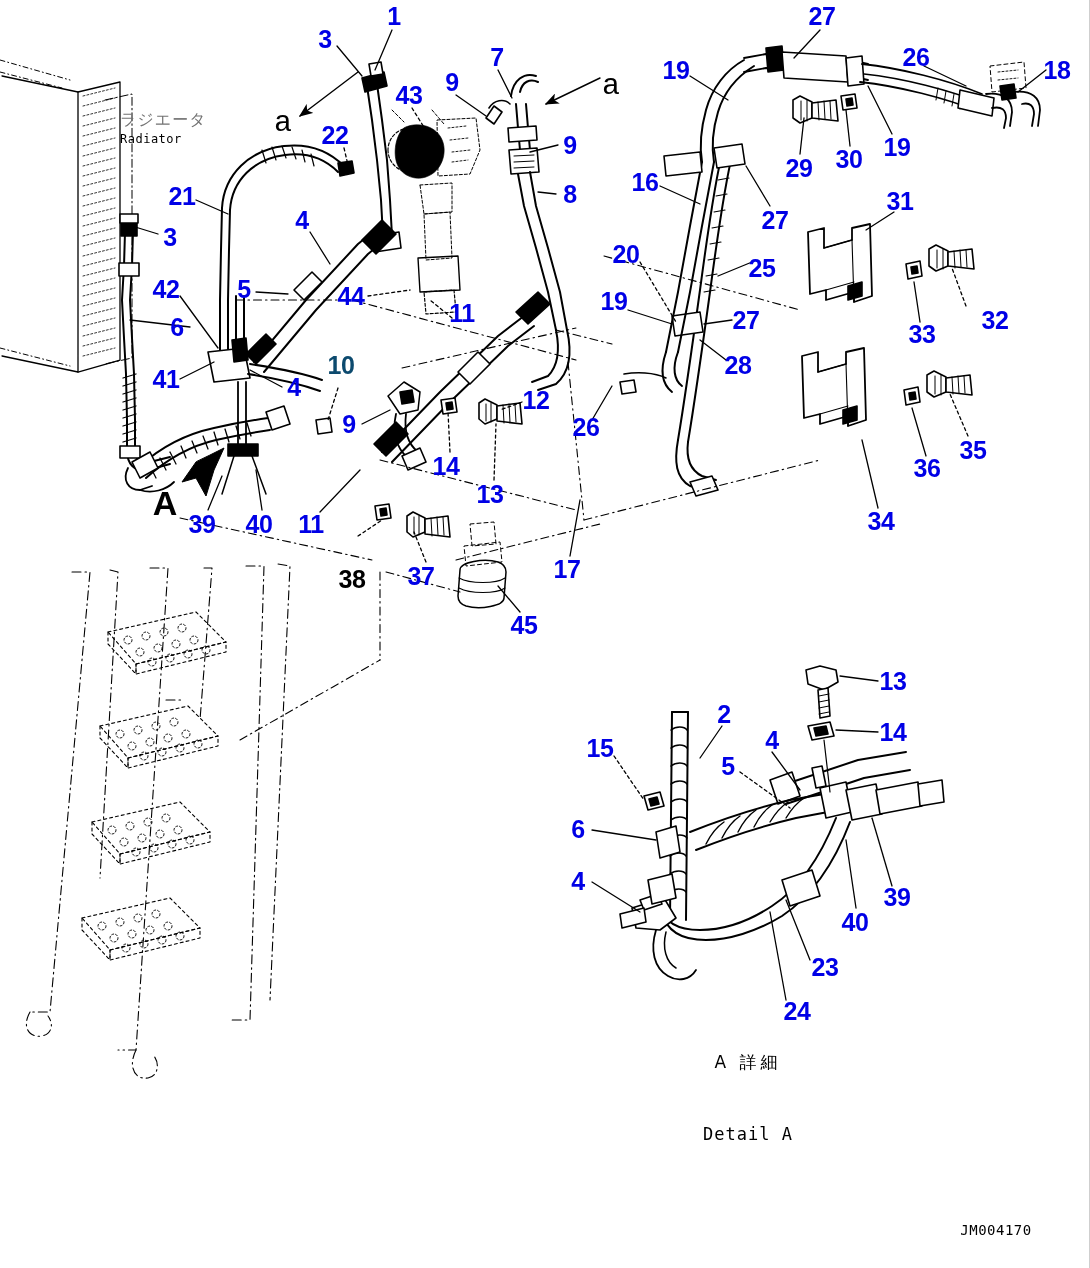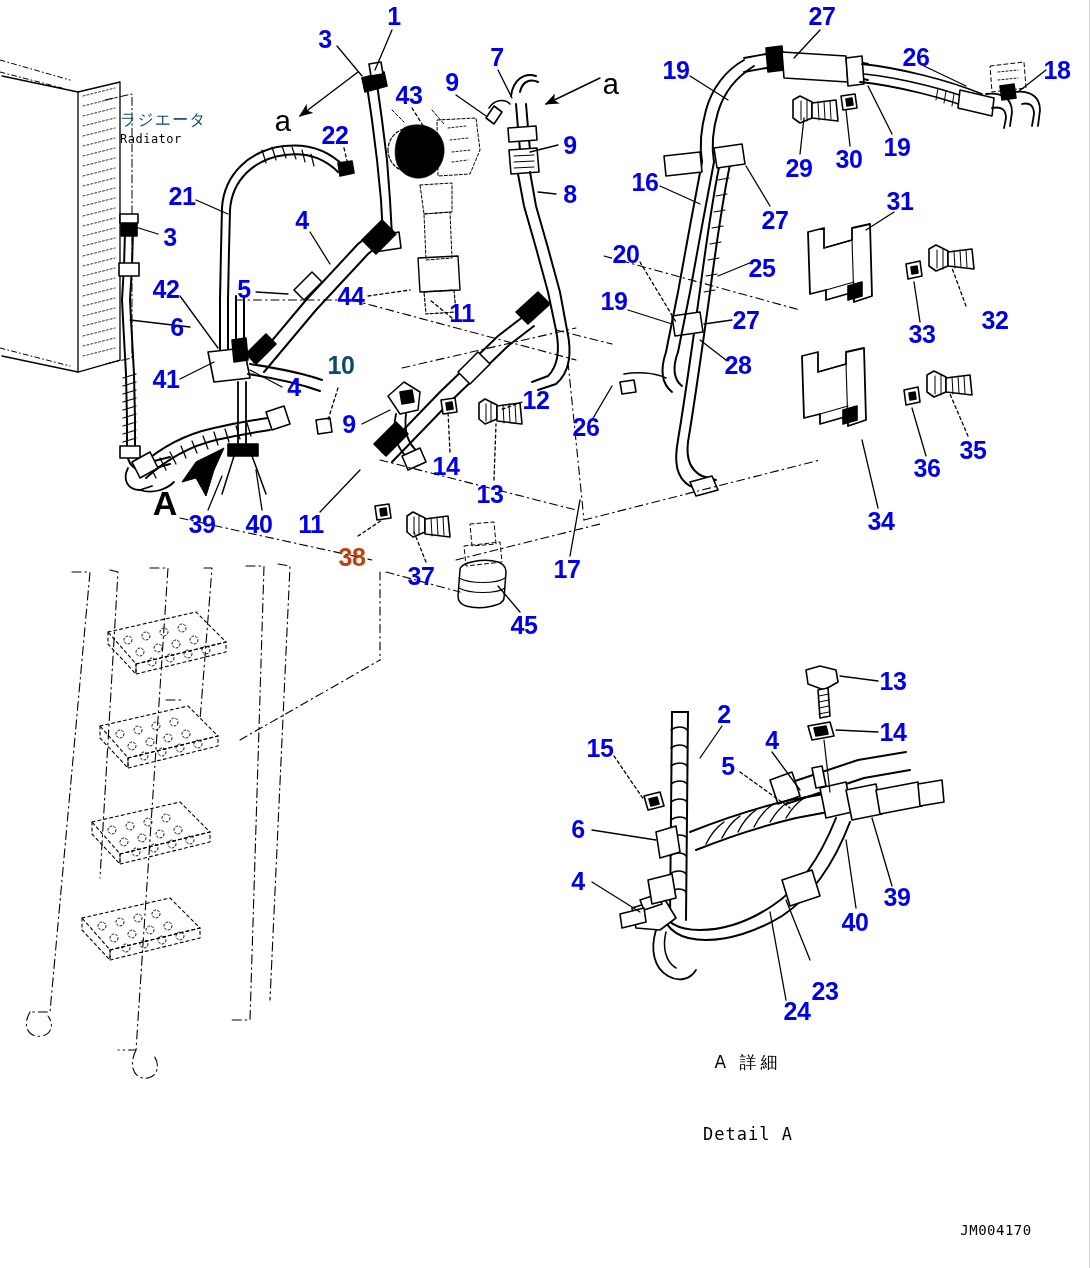--- a/index.html
+++ b/index.html
@@ -31,21 +31,21 @@
     font-family:"Liberation Mono",monospace;
     font-weight:normal;
     font-size:30px;
     line-height:30px;
     white-space:nowrap;
     transform:translate(-50%,-50%);
   }
   .secref.big{font-size:34px;font-weight:bold;font-family:"Liberation Sans",sans-serif;}
   .jp-label{
     position:absolute;
-    color:#0c4a6e;
+    color:#737373;
     font-family:"DejaVu Sans",sans-serif;
     font-size:16px;
     line-height:19px;
     white-space:nowrap;
     letter-spacing:1px;
   }
   .en-label{
     position:absolute;
     color:#000000;
     font-family:"DejaVu Sans Mono",monospace;
@@ -662,21 +662,21 @@
       <div class="callout" style="left: 166px; top: 379px; color: rgb(0, 0, 230);">41</div>
       <div class="callout" style="left: 294px; top: 387px; color: rgb(0, 0, 230);">4</div>
       <div class="callout" style="left: 341px; top: 365px; color: #0c4a6e; text-align: center;">10</div>
       <div class="callout" style="left: 349px; top: 424px; color: rgb(0, 0, 230);">9</div>
       <div class="callout" style="left: 536px; top: 400px; color: rgb(0, 0, 230);">12</div>
       <div class="callout" style="left: 446px; top: 466px; color: rgb(0, 0, 230);">14</div>
       <div class="callout" style="left: 490px; top: 494px; color: rgb(0, 0, 230);">13</div>
       <div class="callout" style="left: 202px; top: 524px; color: rgb(0, 0, 230);">39</div>
       <div class="callout" style="left: 259px; top: 524px; color: rgb(0, 0, 230);">40</div>
       <div class="callout" style="left: 311px; top: 524px; color: rgb(0, 0, 230);">11</div>
-      <div class="callout" style="left: 352px; top: 557px; color: #c2410c;">38</div>
+      <div class="callout" style="left: 352px; top: 579px; color: #000000;">38</div>
       <div class="callout" style="left: 421px; top: 576px; color: rgb(0, 0, 230);">37</div>
       <div class="callout" style="left: 567px; top: 569px; color: rgb(0, 0, 230);">17</div>
       <div class="callout" style="left: 524px; top: 625px; color: rgb(0, 0, 230);">45</div>
       <div class="callout" style="left: 586px; top: 427px; color: rgb(0, 0, 230);">26</div>
       <div class="callout" style="left: 822px; top: 16px; color: rgb(0, 0, 230);">27</div>
       <div class="callout" style="left: 676px; top: 70px; color: rgb(0, 0, 230);">19</div>
       <div class="callout" style="left: 916px; top: 57px; color: rgb(0, 0, 230);">26</div>
       <div class="callout" style="left: 1057px; top: 62px; color: rgb(0, 0, 230); margin-top: 8px;">18</div>
       <div class="callout" style="left: 799px; top: 168px; color: rgb(0, 0, 230);">29</div>
       <div class="callout" style="left: 849px; top: 159px; color: rgb(0, 0, 230);">30</div>
@@ -697,17 +697,17 @@
       <div class="callout" style="left: 893px; top: 681px; color: rgb(0, 0, 230);">13</div>
       <div class="callout" style="left: 893px; top: 732px; color: rgb(0, 0, 230);">14</div>
       <div class="callout" style="left: 724px; top: 714px; color: rgb(0, 0, 230);">2</div>
       <div class="callout" style="left: 772px; top: 740px; color: rgb(0, 0, 230);">4</div>
       <div class="callout" style="left: 600px; top: 748px; color: rgb(0, 0, 230);">15</div>
       <div class="callout" style="left: 728px; top: 766px; color: rgb(0, 0, 230);">5</div>
       <div class="callout" style="left: 578px; top: 829px; color: rgb(0, 0, 230);">6</div>
       <div class="callout" style="left: 578px; top: 881px; color: rgb(0, 0, 230);">4</div>
       <div class="callout" style="left: 897px; top: 897px; color: rgb(0, 0, 230);">39</div>
       <div class="callout" style="left: 855px; top: 922px; color: rgb(0, 0, 230);">40</div>
-      <div class="callout" style="left: 825px; top: 967px; color: rgb(0, 0, 230); margin-top: 24px;">23</div>
+      <div class="callout" style="left: 825px; top: 967px; color: rgb(0, 0, 230);">23</div>
       <div class="callout" style="left: 797px; top: 1011px; color: rgb(0, 0, 230);">24</div>
     </div>
 
 </div>
 
 </body></html>

